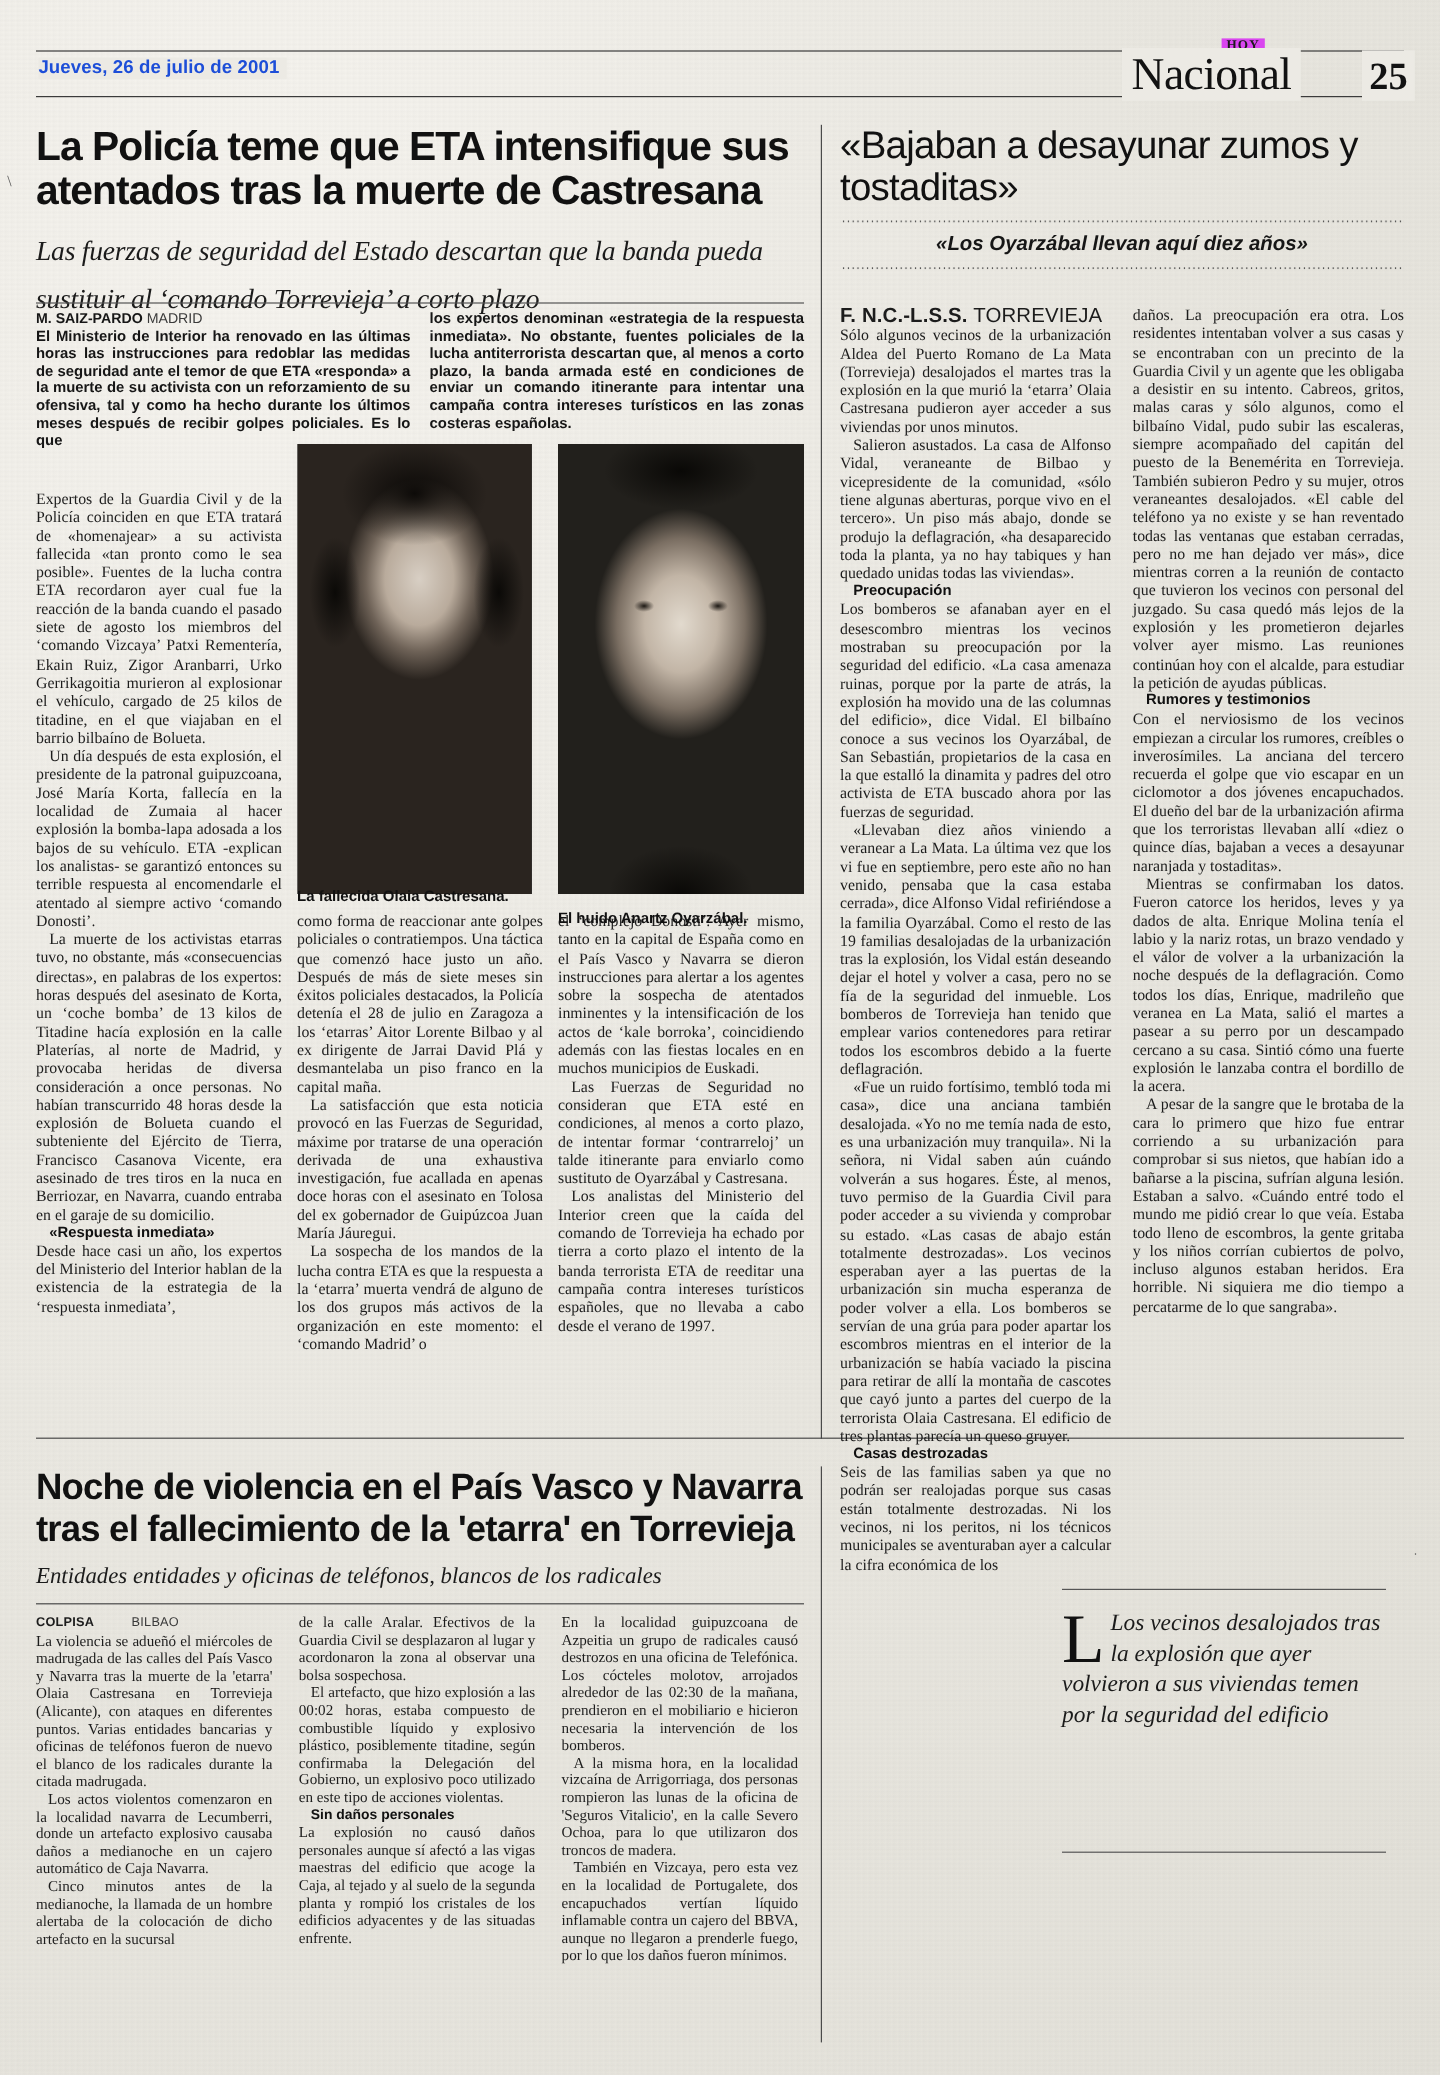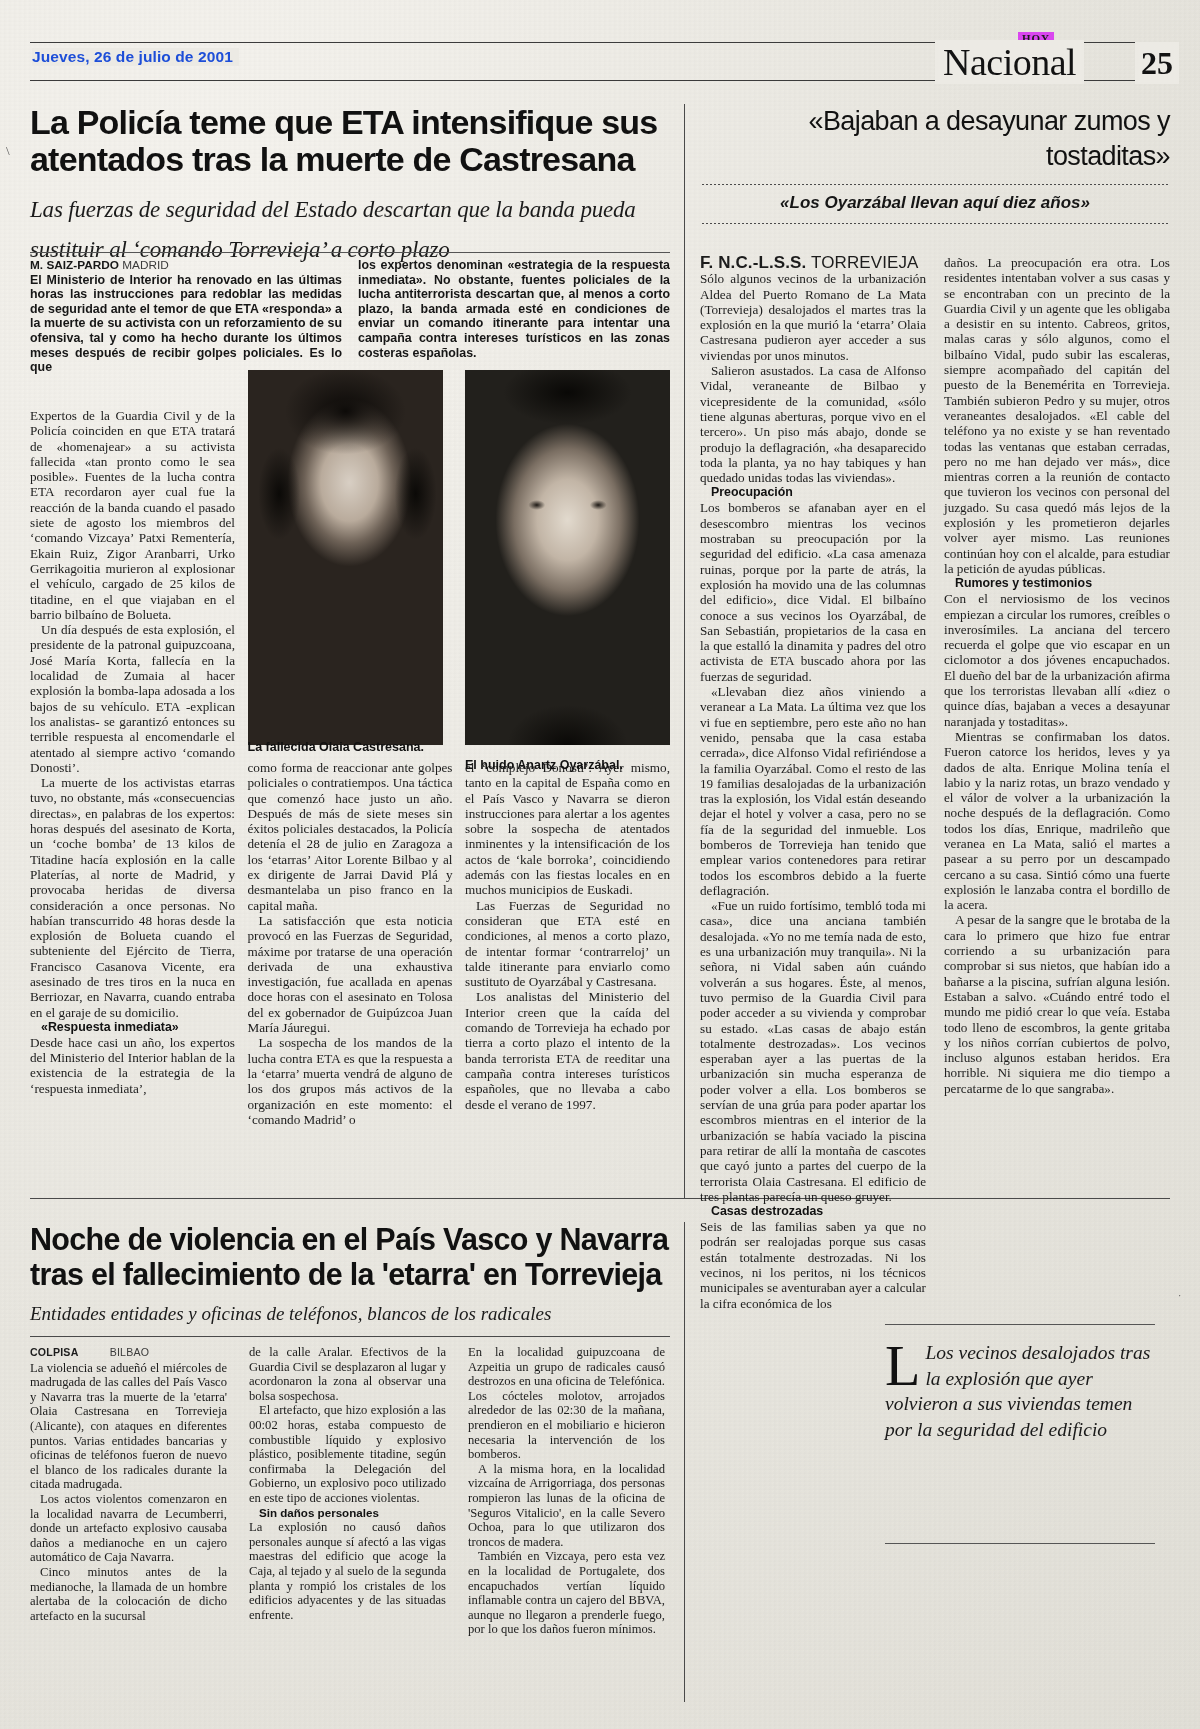--- a/index.html
+++ b/index.html
@@ -75,21 +75,21 @@
 
   
   .photo{position:absolute;background:#111;overflow:hidden;}
   .photo .ph-inner{position:absolute;inset:0;}
   .photo-cap{position:absolute;font-family:"Liberation Sans",sans-serif;font-weight:bold;
     font-size:12.5px;color:#111;}
 
   
   .right-wrap{position:absolute;left:700px;top:104px;width:470px;}
   .right-wrap h2{margin:0;font-family:"Liberation Sans",sans-serif;font-weight:normal;
-    font-size:27px;line-height:35px;letter-spacing:-.6px;color:#111;text-align:right;}
+    font-size:32px;line-height:35px;letter-spacing:-.6px;color:#111;text-align:left;}
   .dotrule{width:100%;height:3px;margin:9px 0 6px;
     background-image:radial-gradient(circle, #4a4a4a 0.7px, transparent 0.9px);
     background-size:4px 3px;background-repeat:repeat-x;background-position:center;}
   .right-wrap .ssub{font-family:"Liberation Sans",sans-serif;font-style:italic;font-weight:bold;
     font-size:17px;line-height:21px;text-align:center;color:#161616;}
   .rcols{position:absolute;left:700px;top:255px;width:470px;height:1050px;}
   .rcol{position:absolute;top:0;width:226px;font-size:13.2px;line-height:15.3px;
     text-align:justify;hyphens:auto;color:#1c1c1c;}
   .rcol p{margin:0;text-indent:11px;}
   .rcol p.first{text-indent:0;}

